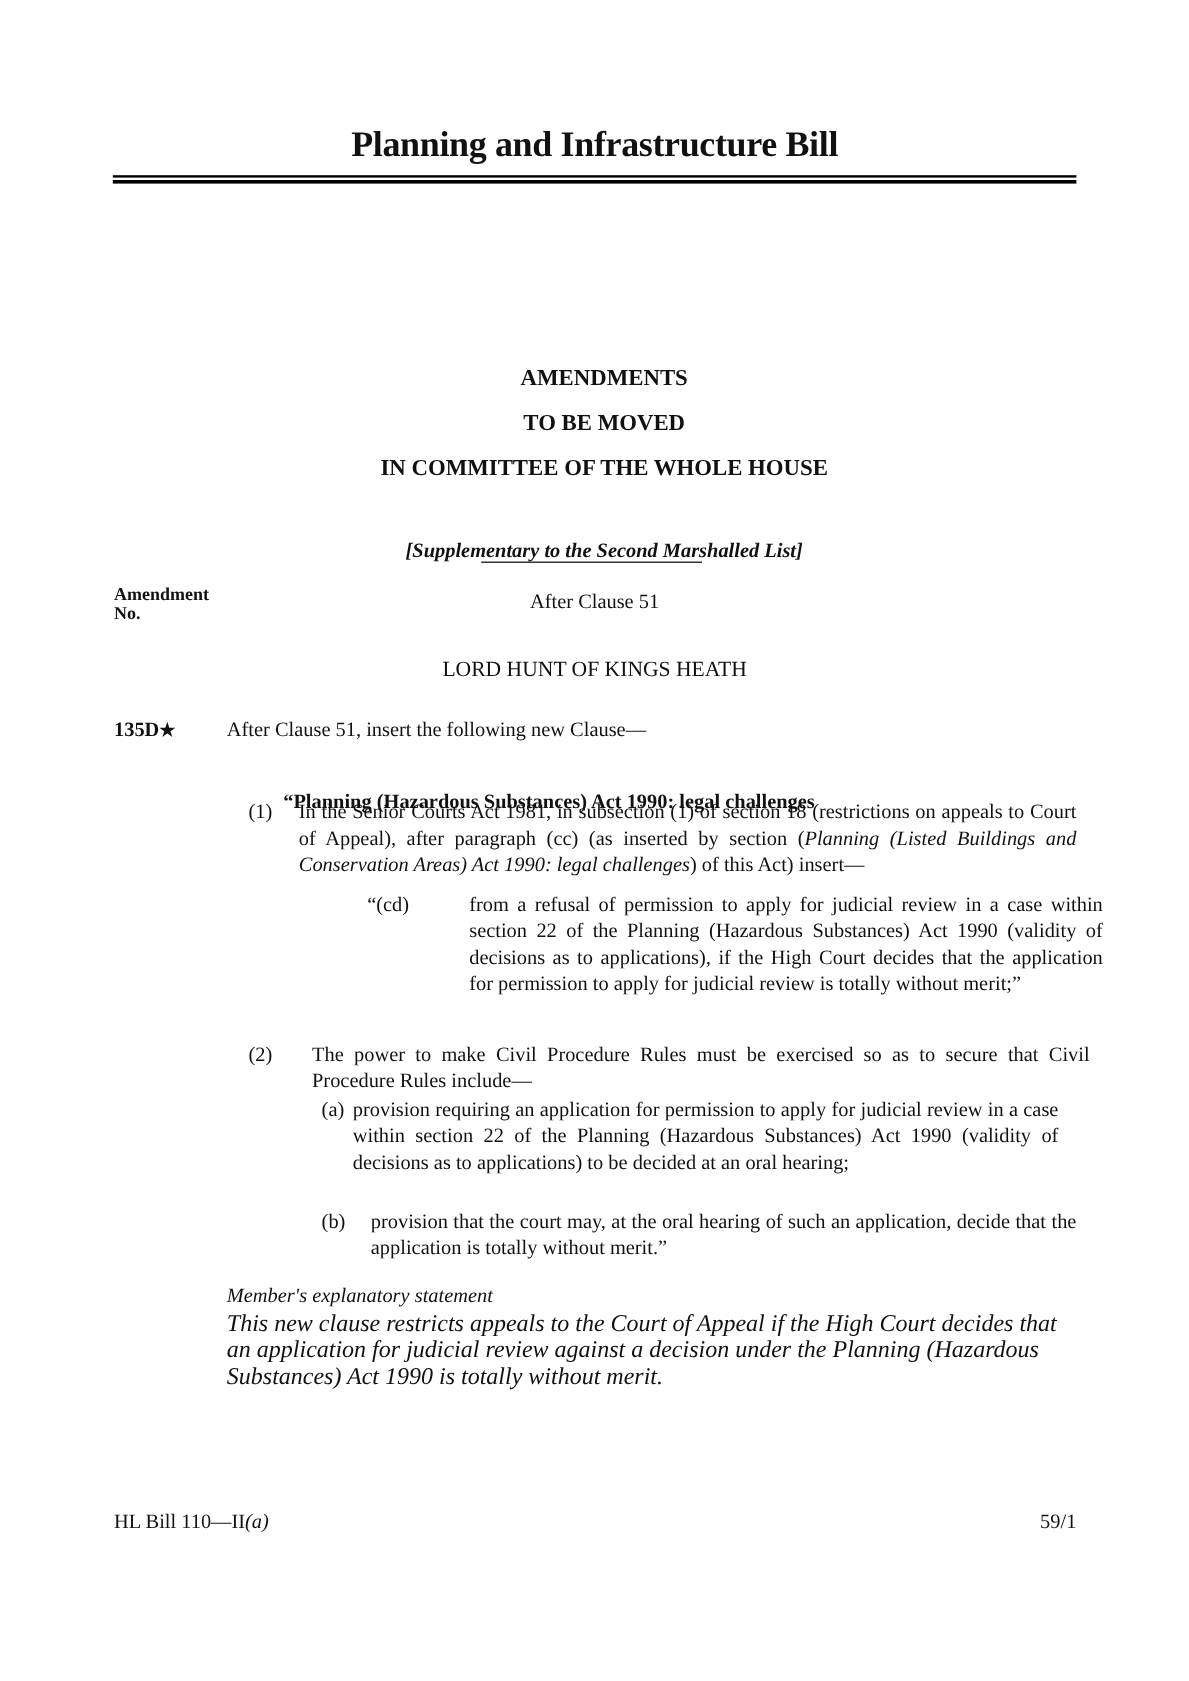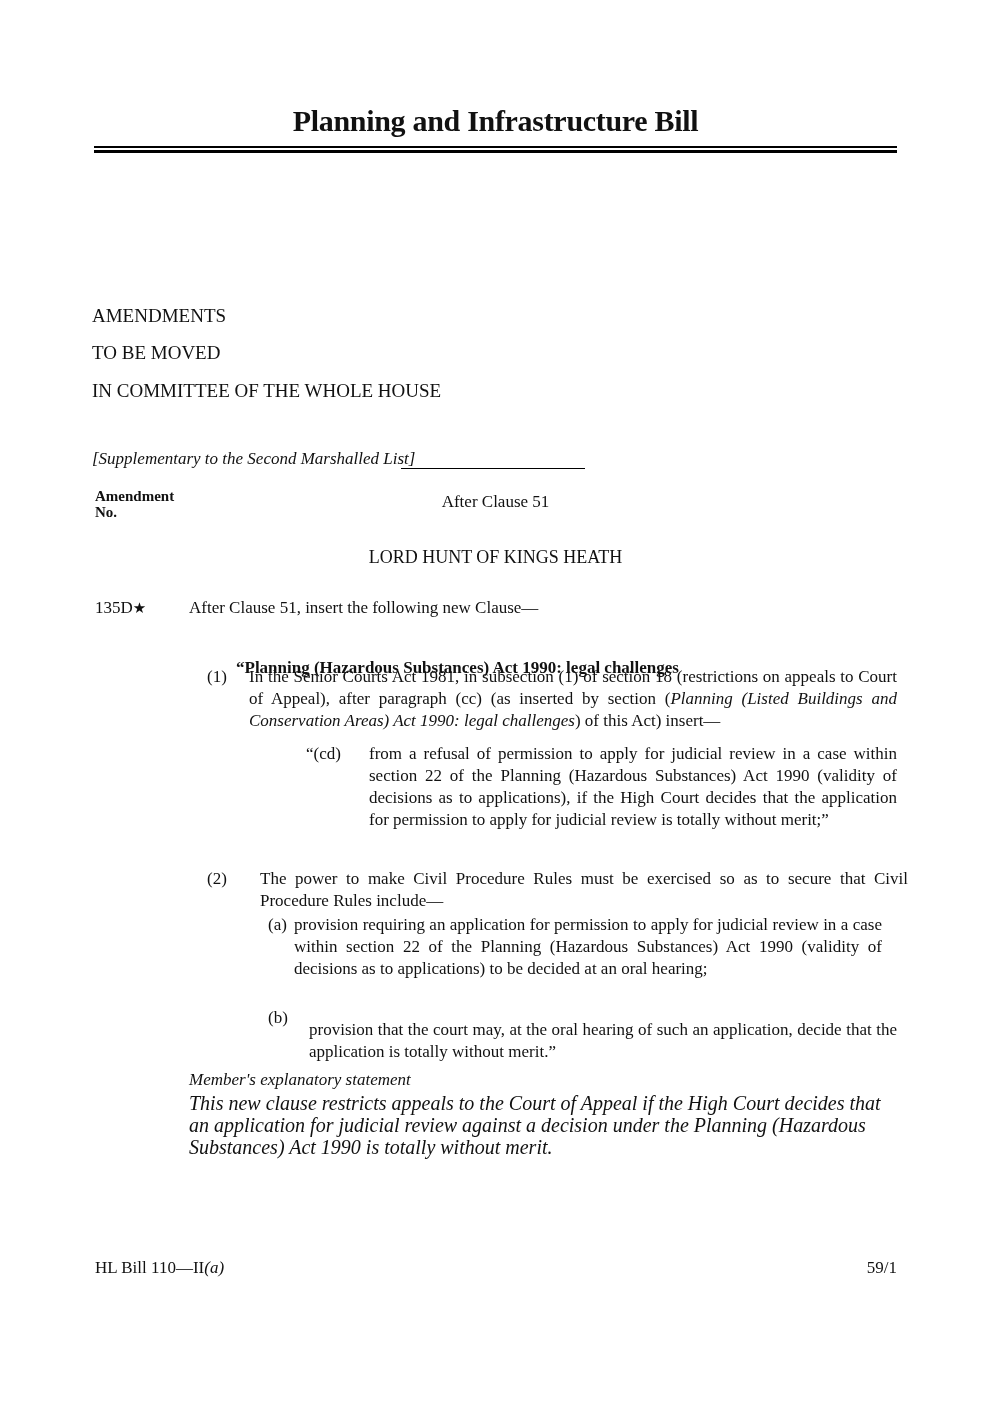--- a/index.html
+++ b/index.html
@@ -8,41 +8,41 @@
       font-family: "Liberation Serif", "DejaVu Serif", serif;
       color: #111111;
     }
     .abs { position: absolute; }
     .title {
       left: 94px; width: 803px; top: 104px; text-align: center;
       font-size: 30px; font-weight: bold; letter-spacing: -0.3px;
     }
     .rule-thin { left: 94px; width: 803px; top: 146px; height: 1.5px; background: #000; }
     .rule-thick { left: 94px; width: 803px; top: 150px; height: 3px; background: #000; }
-    .center-line { left: 92px; width: 803px; text-align: left; font-size: 19px; }
+    .center-line { left: 102px; width: 803px; text-align: center; font-size: 19px; font-weight: bold; }
     .sub-italic { font-style: italic; font-size: 17px; }
     .short-rule { left: 401px; width: 184px; top: 468px; height: 1.2px; background: #000; }
     .amend-label { left: 95px; top: 488px; font-size: 15px; font-weight: bold; line-height: 16px; }
     .clause-heading { left: 94px; width: 803px; top: 492px; text-align: center; font-size: 17px; font-weight: normal; }
     .sponsor { left: 94px; width: 803px; top: 547px; text-align: center; font-size: 18px; }
-    .amend-no { left: 95px; top: 598px; font-size: 17px; font-weight: normal; }
+    .amend-no { left: 95px; top: 598px; font-size: 17px; font-weight: bold; }
     .text { font-size: 17px; line-height: 22px; text-align: justify; }
     .intro { left: 189px; top: 598px; font-size: 17px; }
     .new-clause-title { left: 236px; top: 631px; font-size: 17px; font-weight: bold; margin-top: 27px; }
     .num { font-size: 17px; line-height: 22px; }
     .sub1-num { left: 207px; top: 666px; }
     .sub1-text { left: 249px; width: 648px; top: 666px; }
     .cd-num { left: 306px; top: 743px; }
-    .cd-text { left: 369px; width: 528px; top: 743px; }
+    .cd-text { left: 391px; width: 528px; top: 743px; }
     .sub2-num { left: 207px; top: 868px; }
     .sub2-text { left: 260px; width: 648px; top: 868px; }
     .a-num { left: 268px; top: 914px; }
     .a-text { left: 294px; width: 588px; top: 914px; }
     .b-num { left: 268px; top: 1007px; }
-    .b-text { left: 309px; width: 588px; top: 1007px; margin-top: 12px; }
+    .b-text { left: 309px; width: 588px; top: 1007px; }
     .expl-heading { left: 189px; top: 1070px; font-size: 17px; font-weight: normal; font-style: italic; }
     .expl-text { left: 189px; width: 708px; top: 1092px; font-size: 20px; font-style: italic; line-height: 22px; }
     .footer-left { left: 95px; top: 1258px; font-size: 17px; }
     .footer-right { right: 94px; top: 1258px; font-size: 17px; }
     i { font-style: italic; }
   </style>
 </head>
 <body>
 
 <div class="abs title">Planning and Infrastructure Bill</div>

